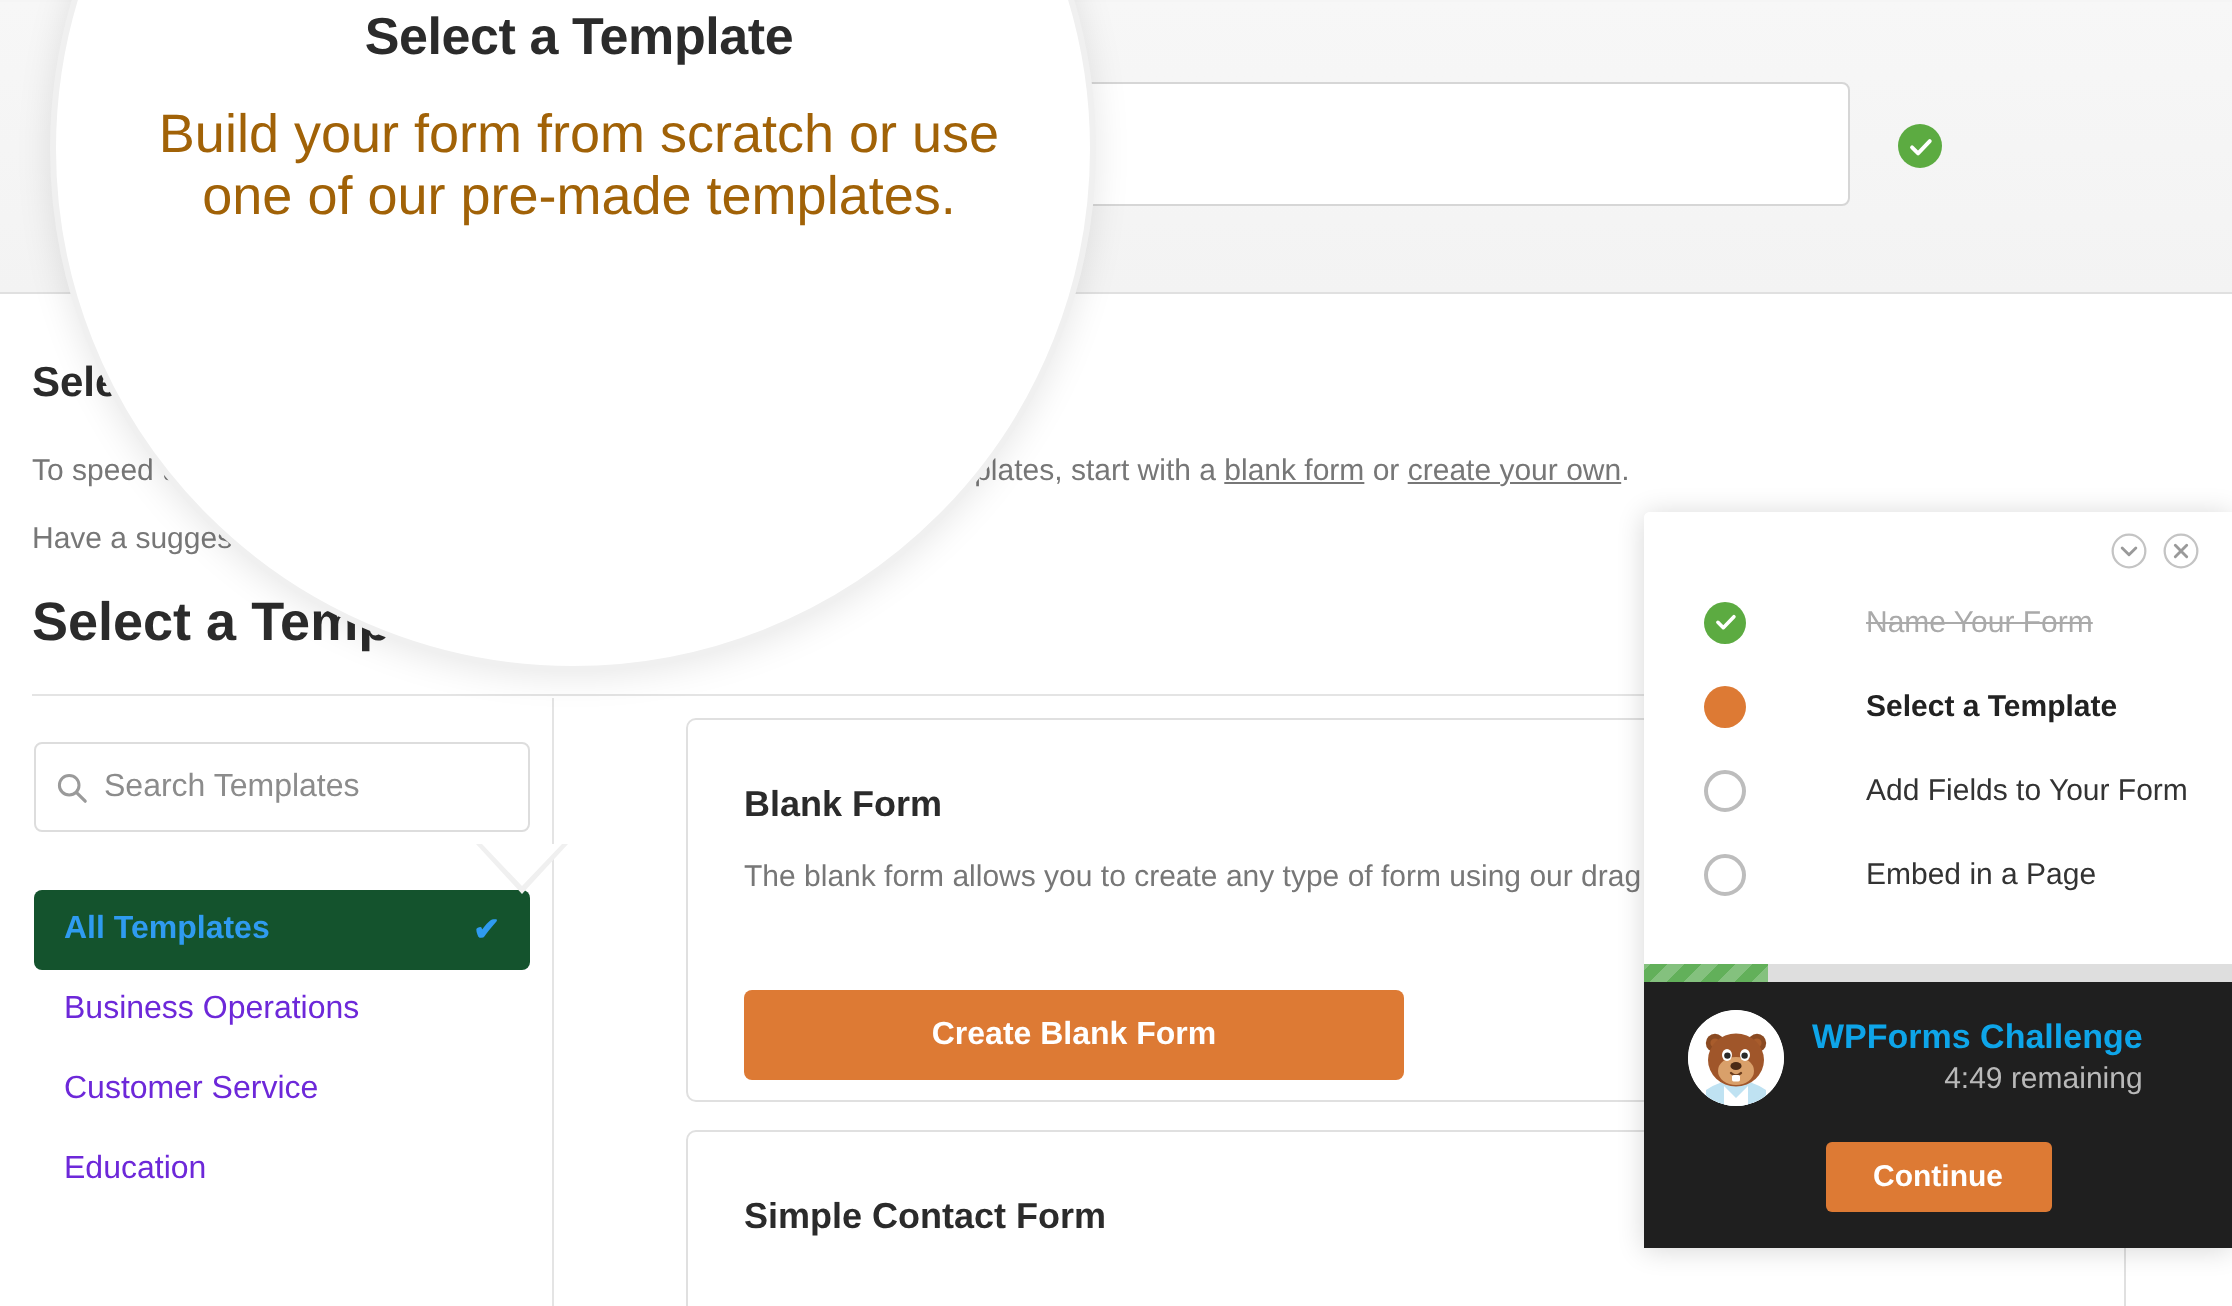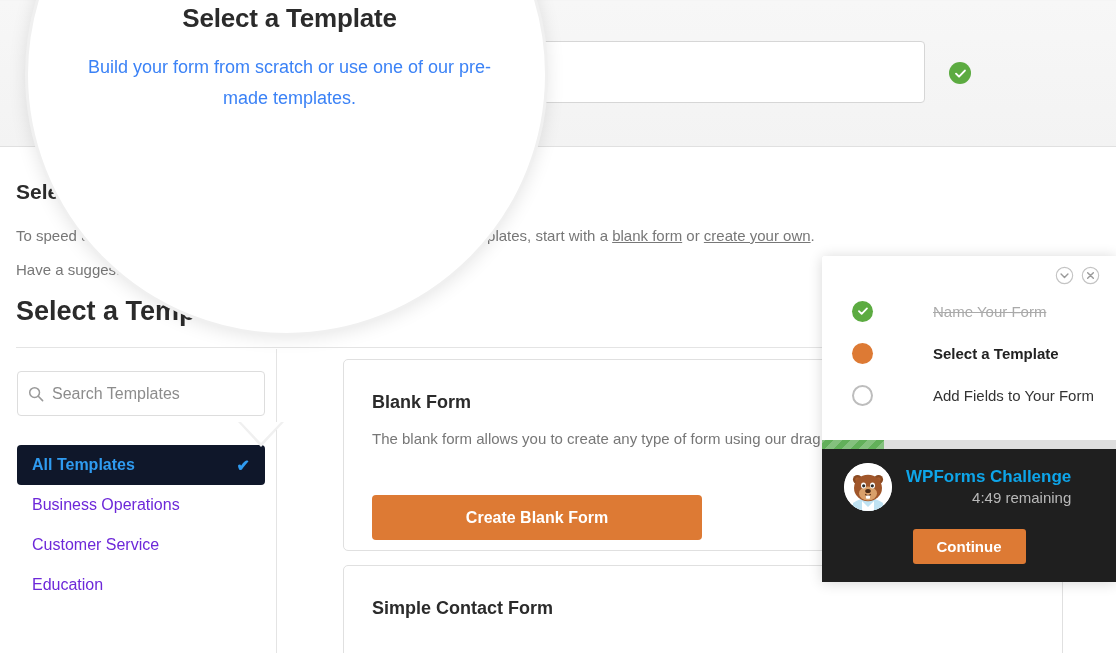--- a/index.html
+++ b/index.html
@@ -93,21 +93,21 @@
     font-size: 16px; color: #444; width: 200px;
   }
   .search-input::placeholder { color: #8c8c8c; }
 
   .cat-list { position: absolute; left: 17px; top: 96px; width: 248px; }
   .cat-item {
     height: 40px; display: flex; align-items: center; justify-content: space-between;
     padding: 0 15px; font-size: 16px; color: #6d28d9; border-radius: 4px;
     cursor: pointer;
   }
-  .cat-item.active { background: #0f172a; color: #2f9bf0; font-weight: bold; }
+  .cat-item.active { background: #14532d; color: #2f9bf0; font-weight: bold; }
   .cat-item .tick { color: #2f9bf0; font-size: 16px; font-weight: bold; }
 
   .cards { position: absolute; left: 305px; top: 0; width: 811px; height: 304px; }
   .card {
     position: absolute; left: 38px; width: 720px;
     background: #fff; border: 1px solid #e0e0e0; border-radius: 5px;
   }
   .card.first { top: 10px; height: 192px; }
   .card.second { top: 216px; height: 130px; }
   .card-title {
@@ -138,21 +138,21 @@
   }
   .spotlight-inner {
     position: absolute; left: 0; top: 187px; width: 523px;
     text-align: center; padding: 0 40px;
   }
   .spot-title {
     font-size: 26px; font-weight: bold; color: #2b2b2b; letter-spacing: -0.2px;
     margin-bottom: 18px;
   }
   .spot-body {
-    font-size: 18px; color: #3b82f6; line-height: 31px; font-weight: normal;
+    font-size: 27px; color: #a16207; line-height: 31px; font-weight: normal;
   }
   
   .spot-notch {
     position: absolute; left: 238px; top: 422px;
     width: 46px; height: 26px;
     z-index: 41;
   }
   .spot-notch svg { display:block; }
 
   
@@ -325,20 +325,24 @@
         <span class="ch-bullet current"></span>
         <span class="ch-label current">Select a Template</span>
       </div>
 
       <div class="ch-item">
         <span class="ch-bullet todo"></span>
         <span class="ch-label">Add Fields to Your Form</span>
       </div>
 
 
+      <div class="ch-item">
+        <span class="ch-bullet todo"></span>
+        <span class="ch-label">Embed in a Page</span>
+      </div>
     </div>
 
     <div class="progress-track">
       <div class="progress-fill" id="progress-fill" style="width: 21%;"></div>
     </div>
 
     <div class="challenge-foot">
       <div class="foot-top">
         <div class="avatar">
           <svg viewBox="0 0 48 48" aria-hidden="true">

